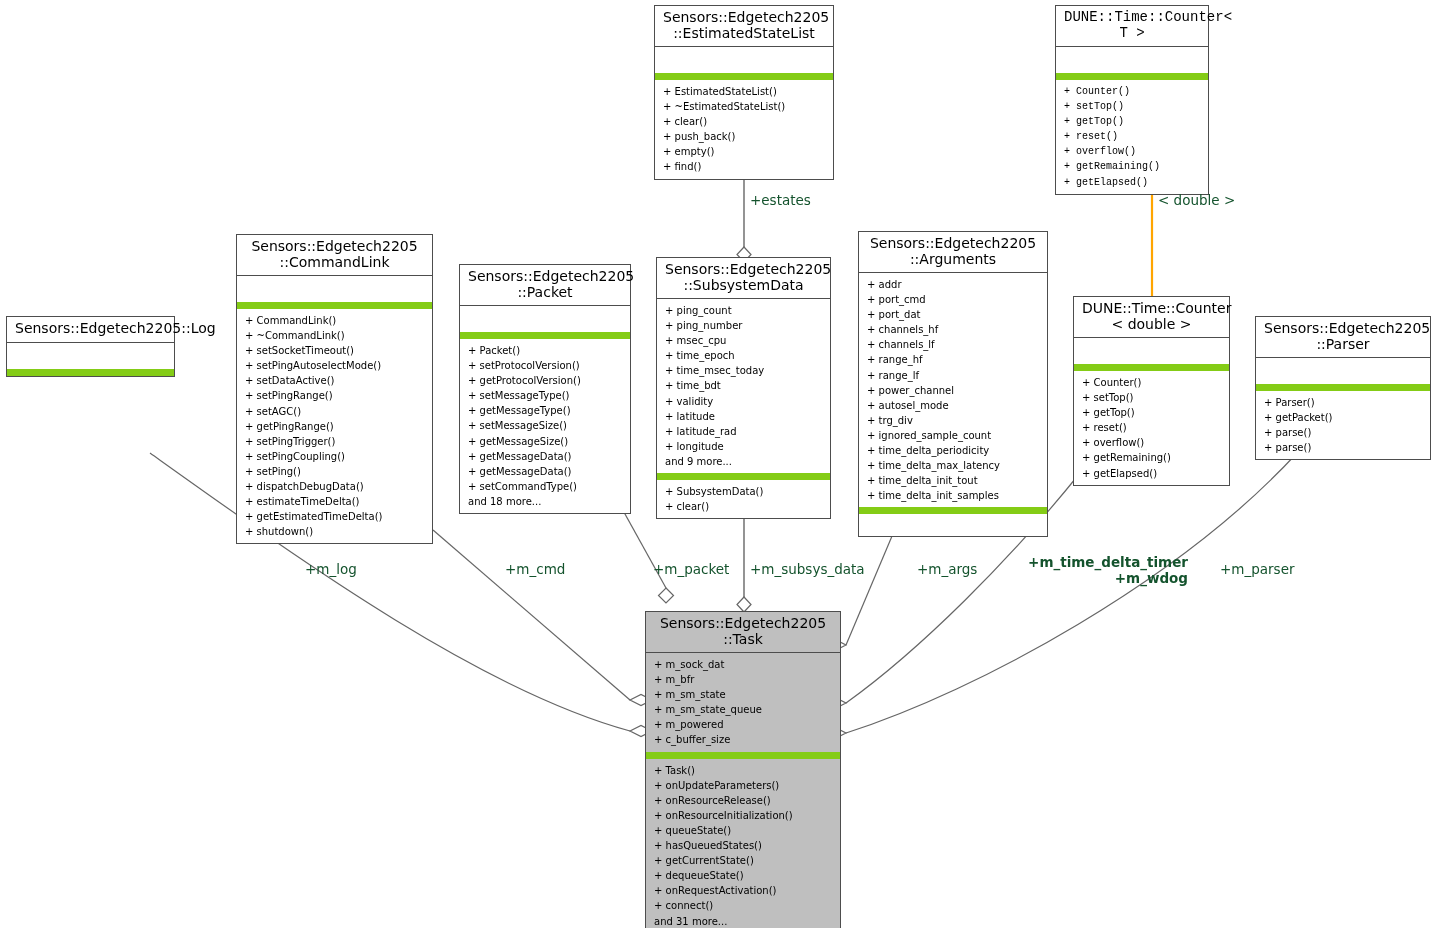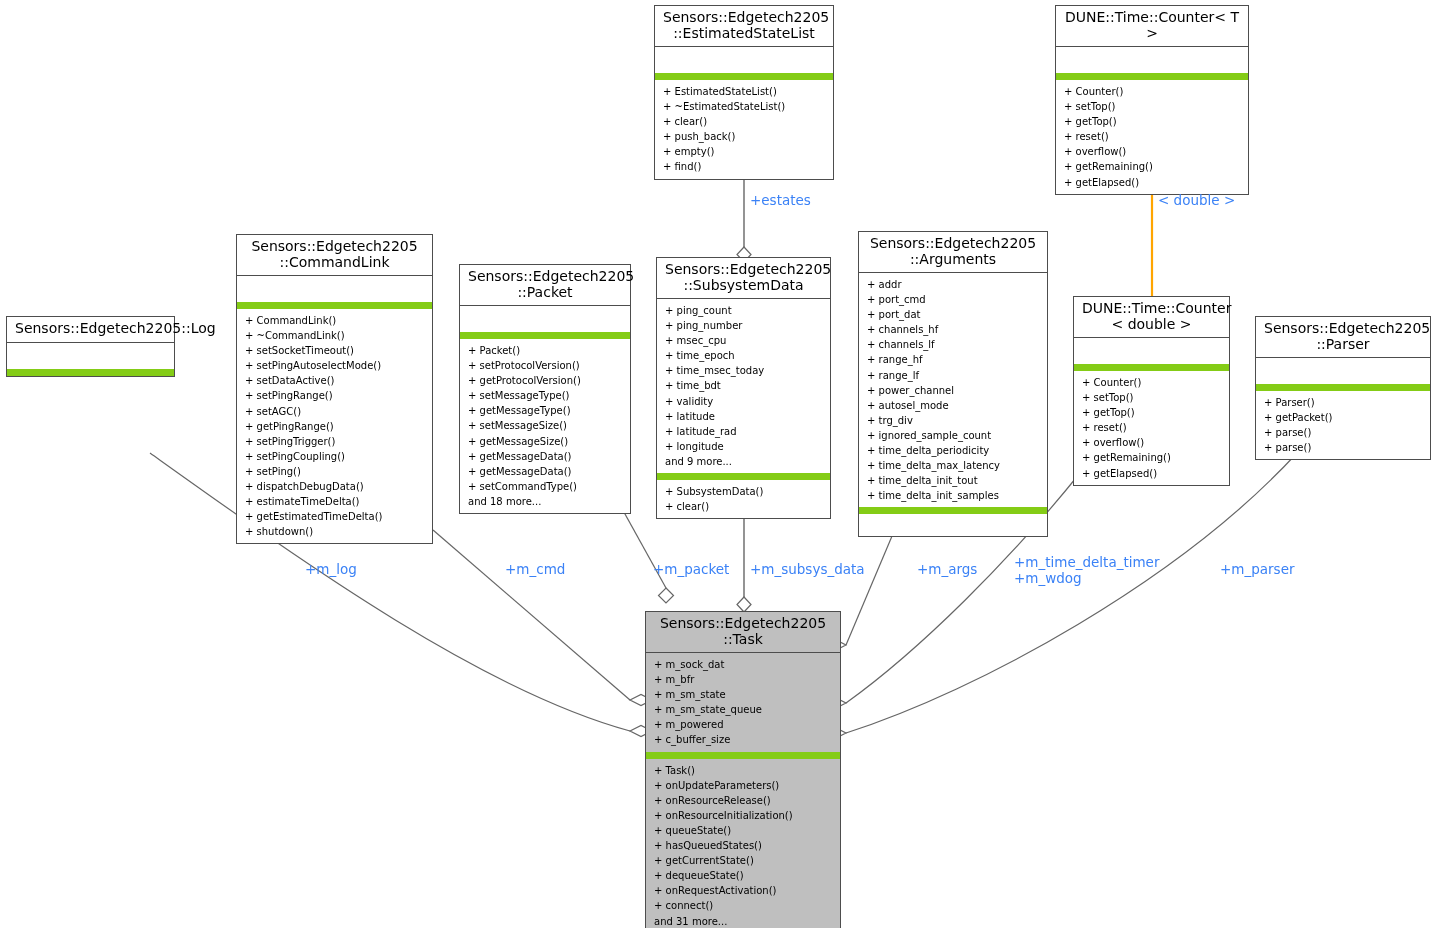--- a/index.html
+++ b/index.html
@@ -37,23 +37,23 @@
   }
   .cls-attrs{border-bottom:7px solid #84cc16;min-height:10px;}
   .cls-attrs.empty{min-height:14px;padding:6px 8px;}
   .cls-ops{}
 
   .edge-label{
     position:absolute;
     font-size:13.5px;
     line-height:15.5px;
     white-space:pre-line;
-    color:#3b82f6;
-  }
-  .edge-label.center{text-align:left;}
+    color:#14532d;
+  }
+  .edge-label.center{text-align:right;font-weight:bold;}
 </style>
 </head>
 <body>
 
 <div id="canvas">
 
   <svg class="edges" viewBox="0 0 1435 928">
     <defs>
       <marker id="tri-orange" markerWidth="10" markerHeight="10" refX="5" refY="5" orient="auto" markerUnits="userSpaceOnUse">
         <path d="M1,9 L5,1 L9,9 Z" fill="#ffa500" stroke="#ffa500" stroke-width="1"></path>
@@ -110,21 +110,21 @@
 ::EstimatedStateList</div>
     <div class="cls-attrs empty"></div>
     <div class="cls-ops">+ EstimatedStateList()
 + ~EstimatedStateList()
 + clear()
 + push_back()
 + empty()
 + find()</div>
   </div>
 
-  <div class="uml-class" style="left:1055px;top:5px;width:194px;">
+  <div class="uml-class" style="left:1055px;top:5px;width:154px;font-family:Liberation Mono, monospace;">
     <div class="cls-title">DUNE::Time::Counter&lt; T &gt;</div>
     <div class="cls-attrs empty"></div>
     <div class="cls-ops">+ Counter()
 + setTop()
 + getTop()
 + reset()
 + overflow()
 + getRemaining()
 + getElapsed()</div>
   </div>

